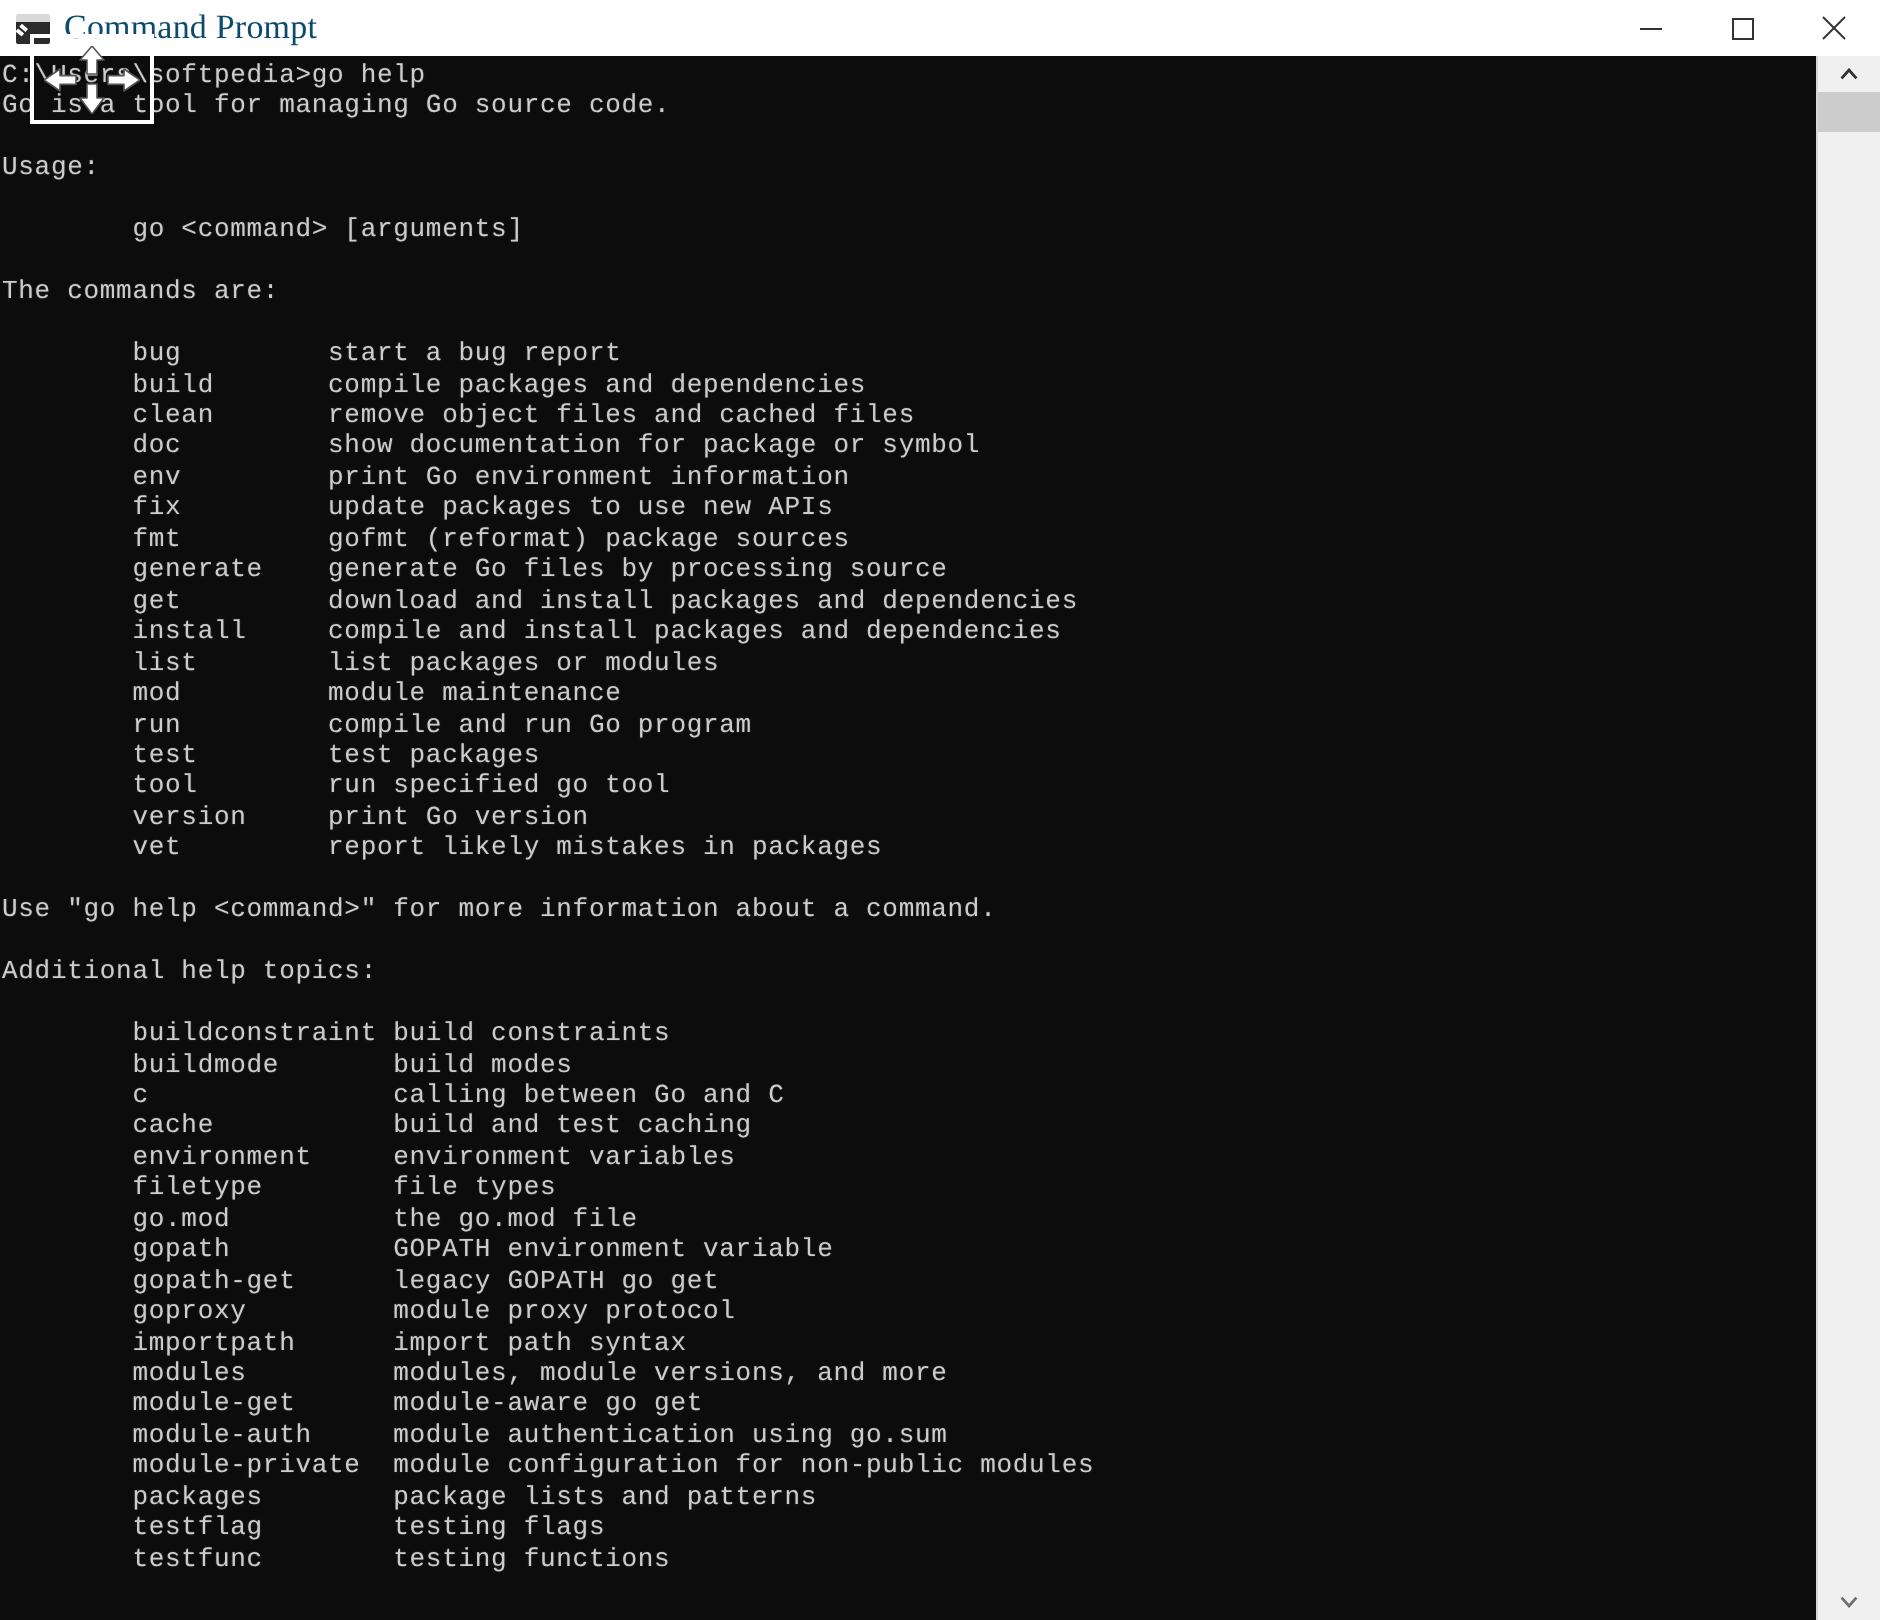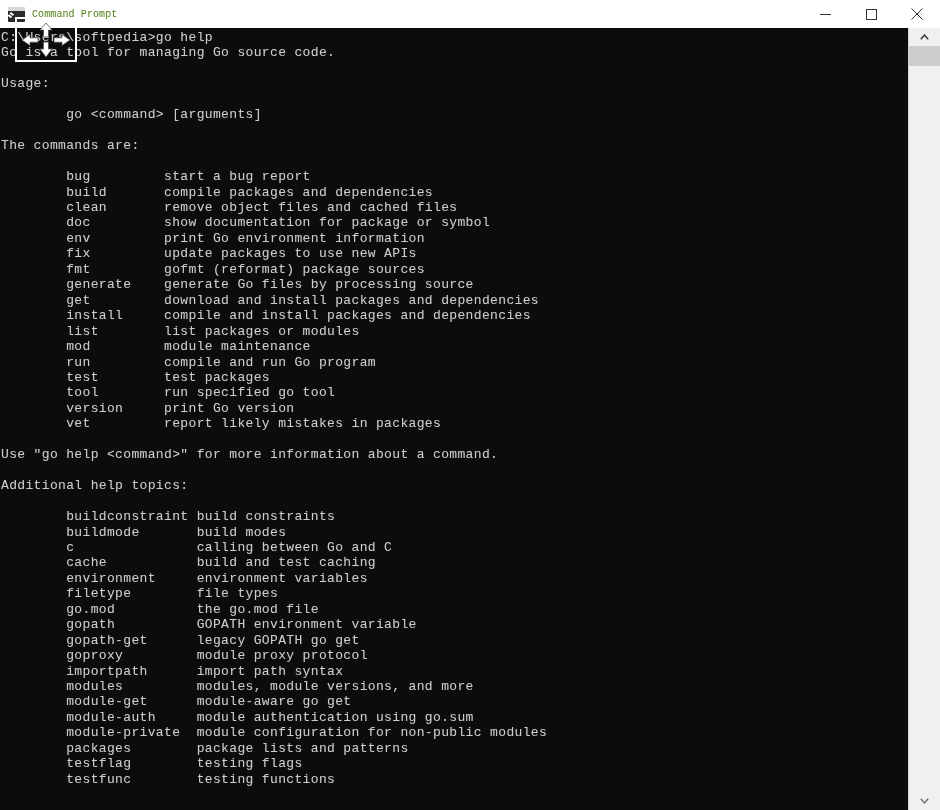--- a/index.html
+++ b/index.html
@@ -55,25 +55,25 @@
     box-shadow: 0 3px 0 0 #ffffff;
   }
   .title-icon::after {
     content: "";
     position: absolute;
     left: 8px; top: 7px;
     width: 6px; height: 1.5px;
     background: #ffffff;
   }
   .title-text {
-    font-size: 10px;
-    color: #4d7c0f;
+    font-size: 17px;
+    color: #0c4a6e;
     letter-spacing: 0.1px;
     white-space: nowrap;
-    font-family: Liberation Mono, monospace;
+    font-family: Liberation Serif, serif;
   }
   .win-buttons {
     margin-left: auto;
     display: flex;
     height: 28px;
   }
   .win-btn {
     width: 46px;
     height: 28px;
     display: flex;

